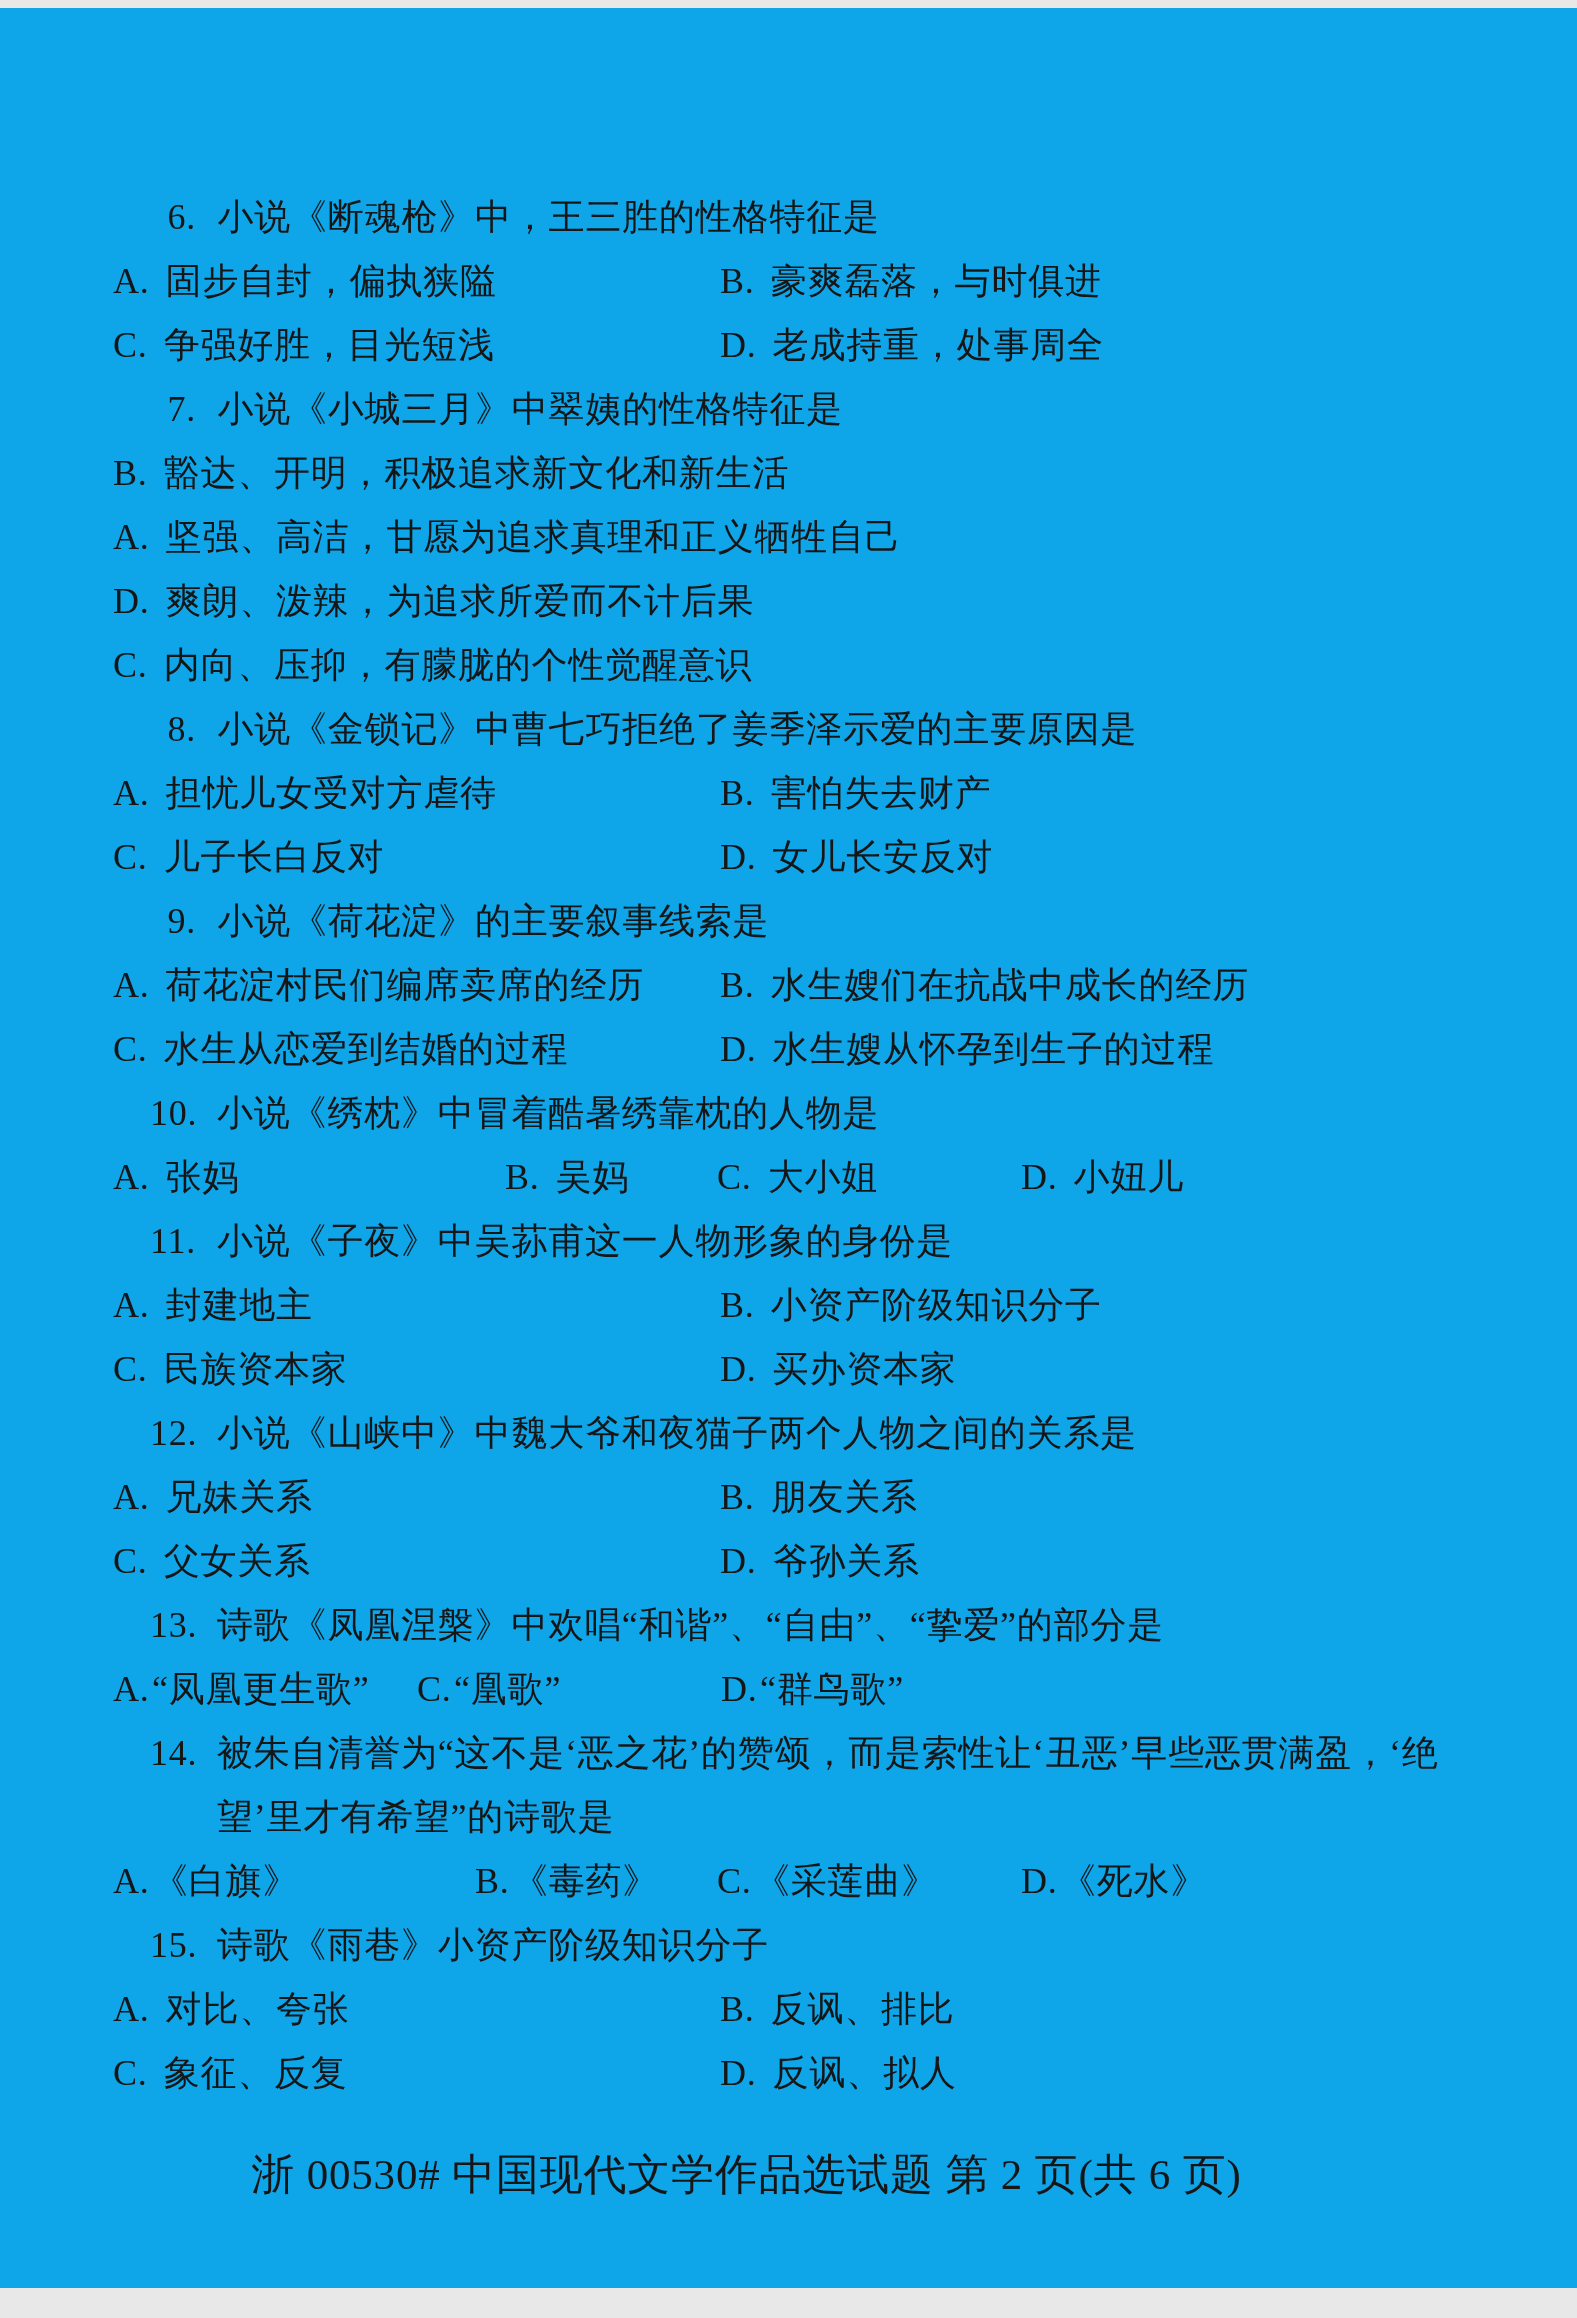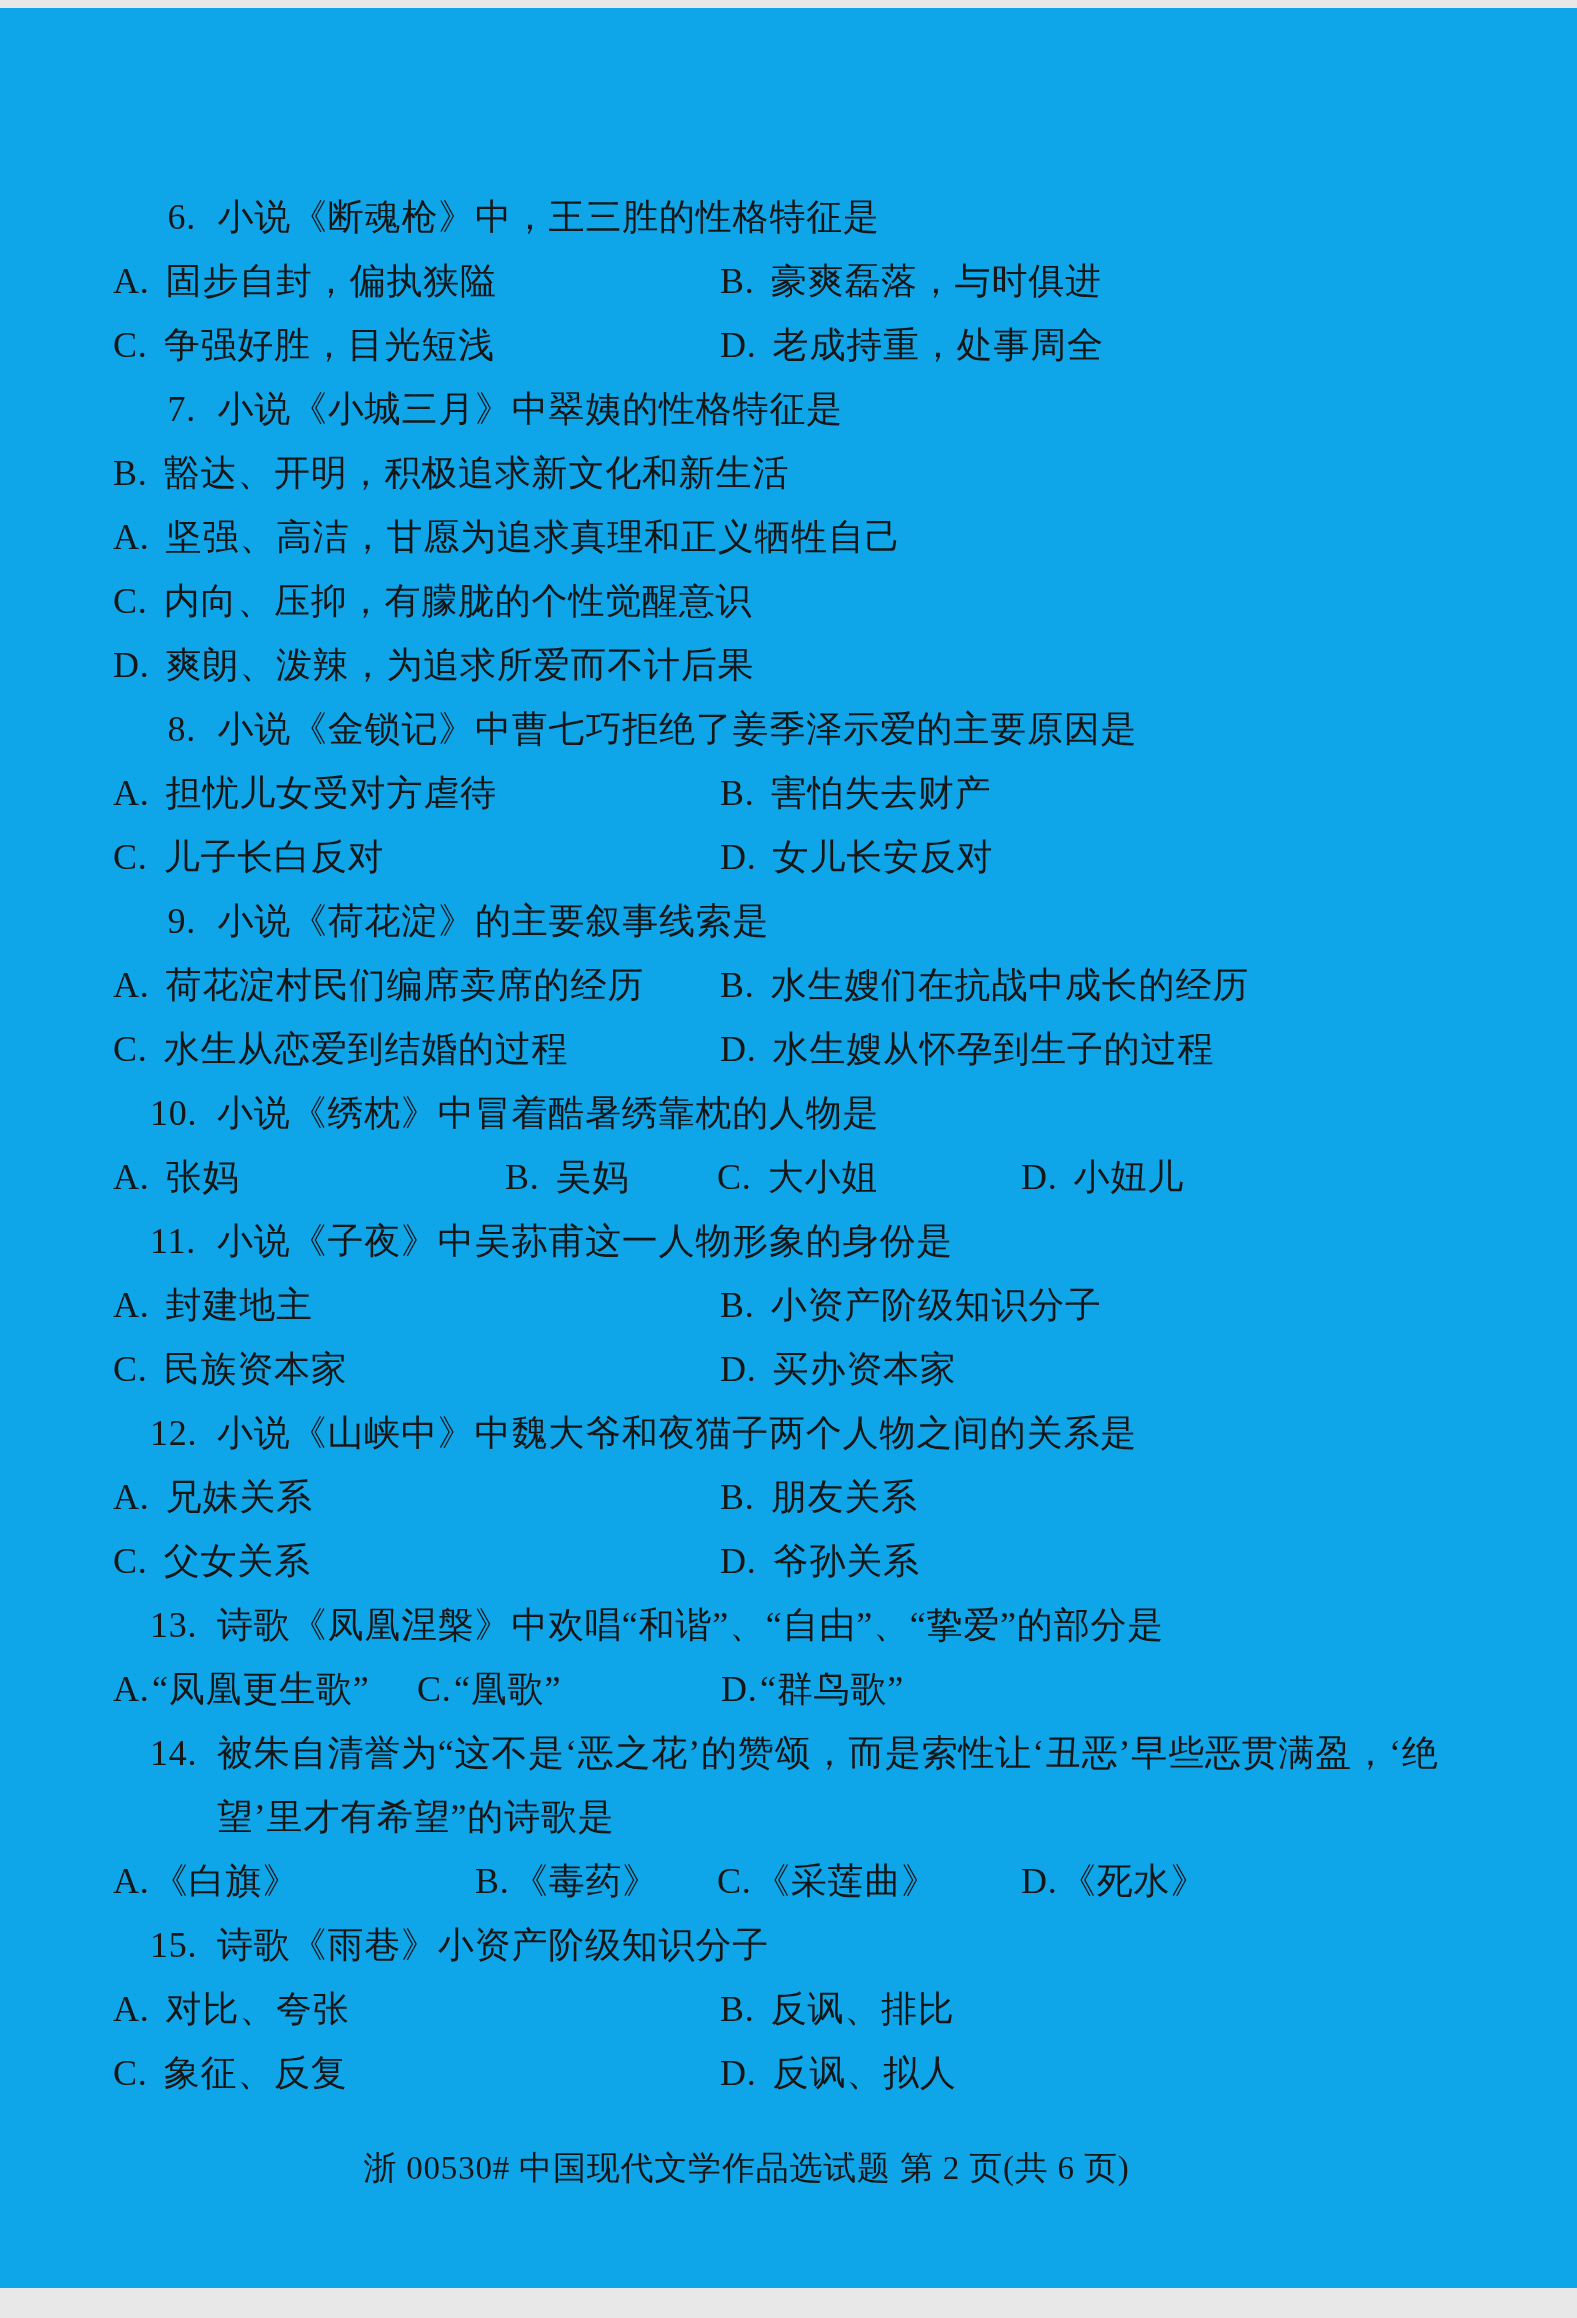--- a/index.html
+++ b/index.html
@@ -29,21 +29,21 @@
   .s2a { width:607px; }        
   .s4a { width:304px; }        
   .s4b { width:300px;text-align:center; }
   .s4c { width:304px; }
   .lab { margin-right:16px; }
   .tight .lab { margin-right:2.4px; }
   .footer-wrap { margin-top:41px; text-align:center; }
   .footer {
     display:inline-block;
     transform:translateX(-42px);
-    font-size:33px;
+    font-size:43px;
     letter-spacing:0.8px;
   }
 </style>
 </head>
 <body>
 
 <div class="page">
 
   <div class="row stem">
     <span class="qnum n1">6.</span><span>小说《断魂枪》中，王三胜的性格特征是</span>
@@ -60,24 +60,24 @@
   <div class="row stem">
     <span class="qnum n1">7.</span><span>小说《小城三月》中翠姨的性格特征是</span>
   </div>
   <div class="row opts">
     <span class="slot"><span class="lab">B.</span><span>豁达、开明，积极追求新文化和新生活</span></span>
   </div>
   <div class="row opts">
     <span class="slot"><span class="lab">A.</span><span>坚强、高洁，甘愿为追求真理和正义牺牲自己</span></span>
   </div>
   <div class="row opts">
-    <span class="slot"><span class="lab">C.</span><span>内向、压抑，有朦胧的个性觉醒意识</span></span>
+    <span class="slot"><span class="lab">D.</span><span>爽朗、泼辣，为追求所爱而不计后果</span></span>
   </div>
   <div class="row opts">
-    <span class="slot"><span class="lab">D.</span><span>爽朗、泼辣，为追求所爱而不计后果</span></span>
+    <span class="slot"><span class="lab">C.</span><span>内向、压抑，有朦胧的个性觉醒意识</span></span>
   </div>
 
   <div class="row stem">
     <span class="qnum n1">8.</span><span>小说《金锁记》中曹七巧拒绝了姜季泽示爱的主要原因是</span>
   </div>
   <div class="row opts">
     <span class="slot s2a"><span class="lab">A.</span><span>担忧儿女受对方虐待</span></span>
     <span class="slot"><span class="lab">B.</span><span>害怕失去财产</span></span>
   </div>
   <div class="row opts">

